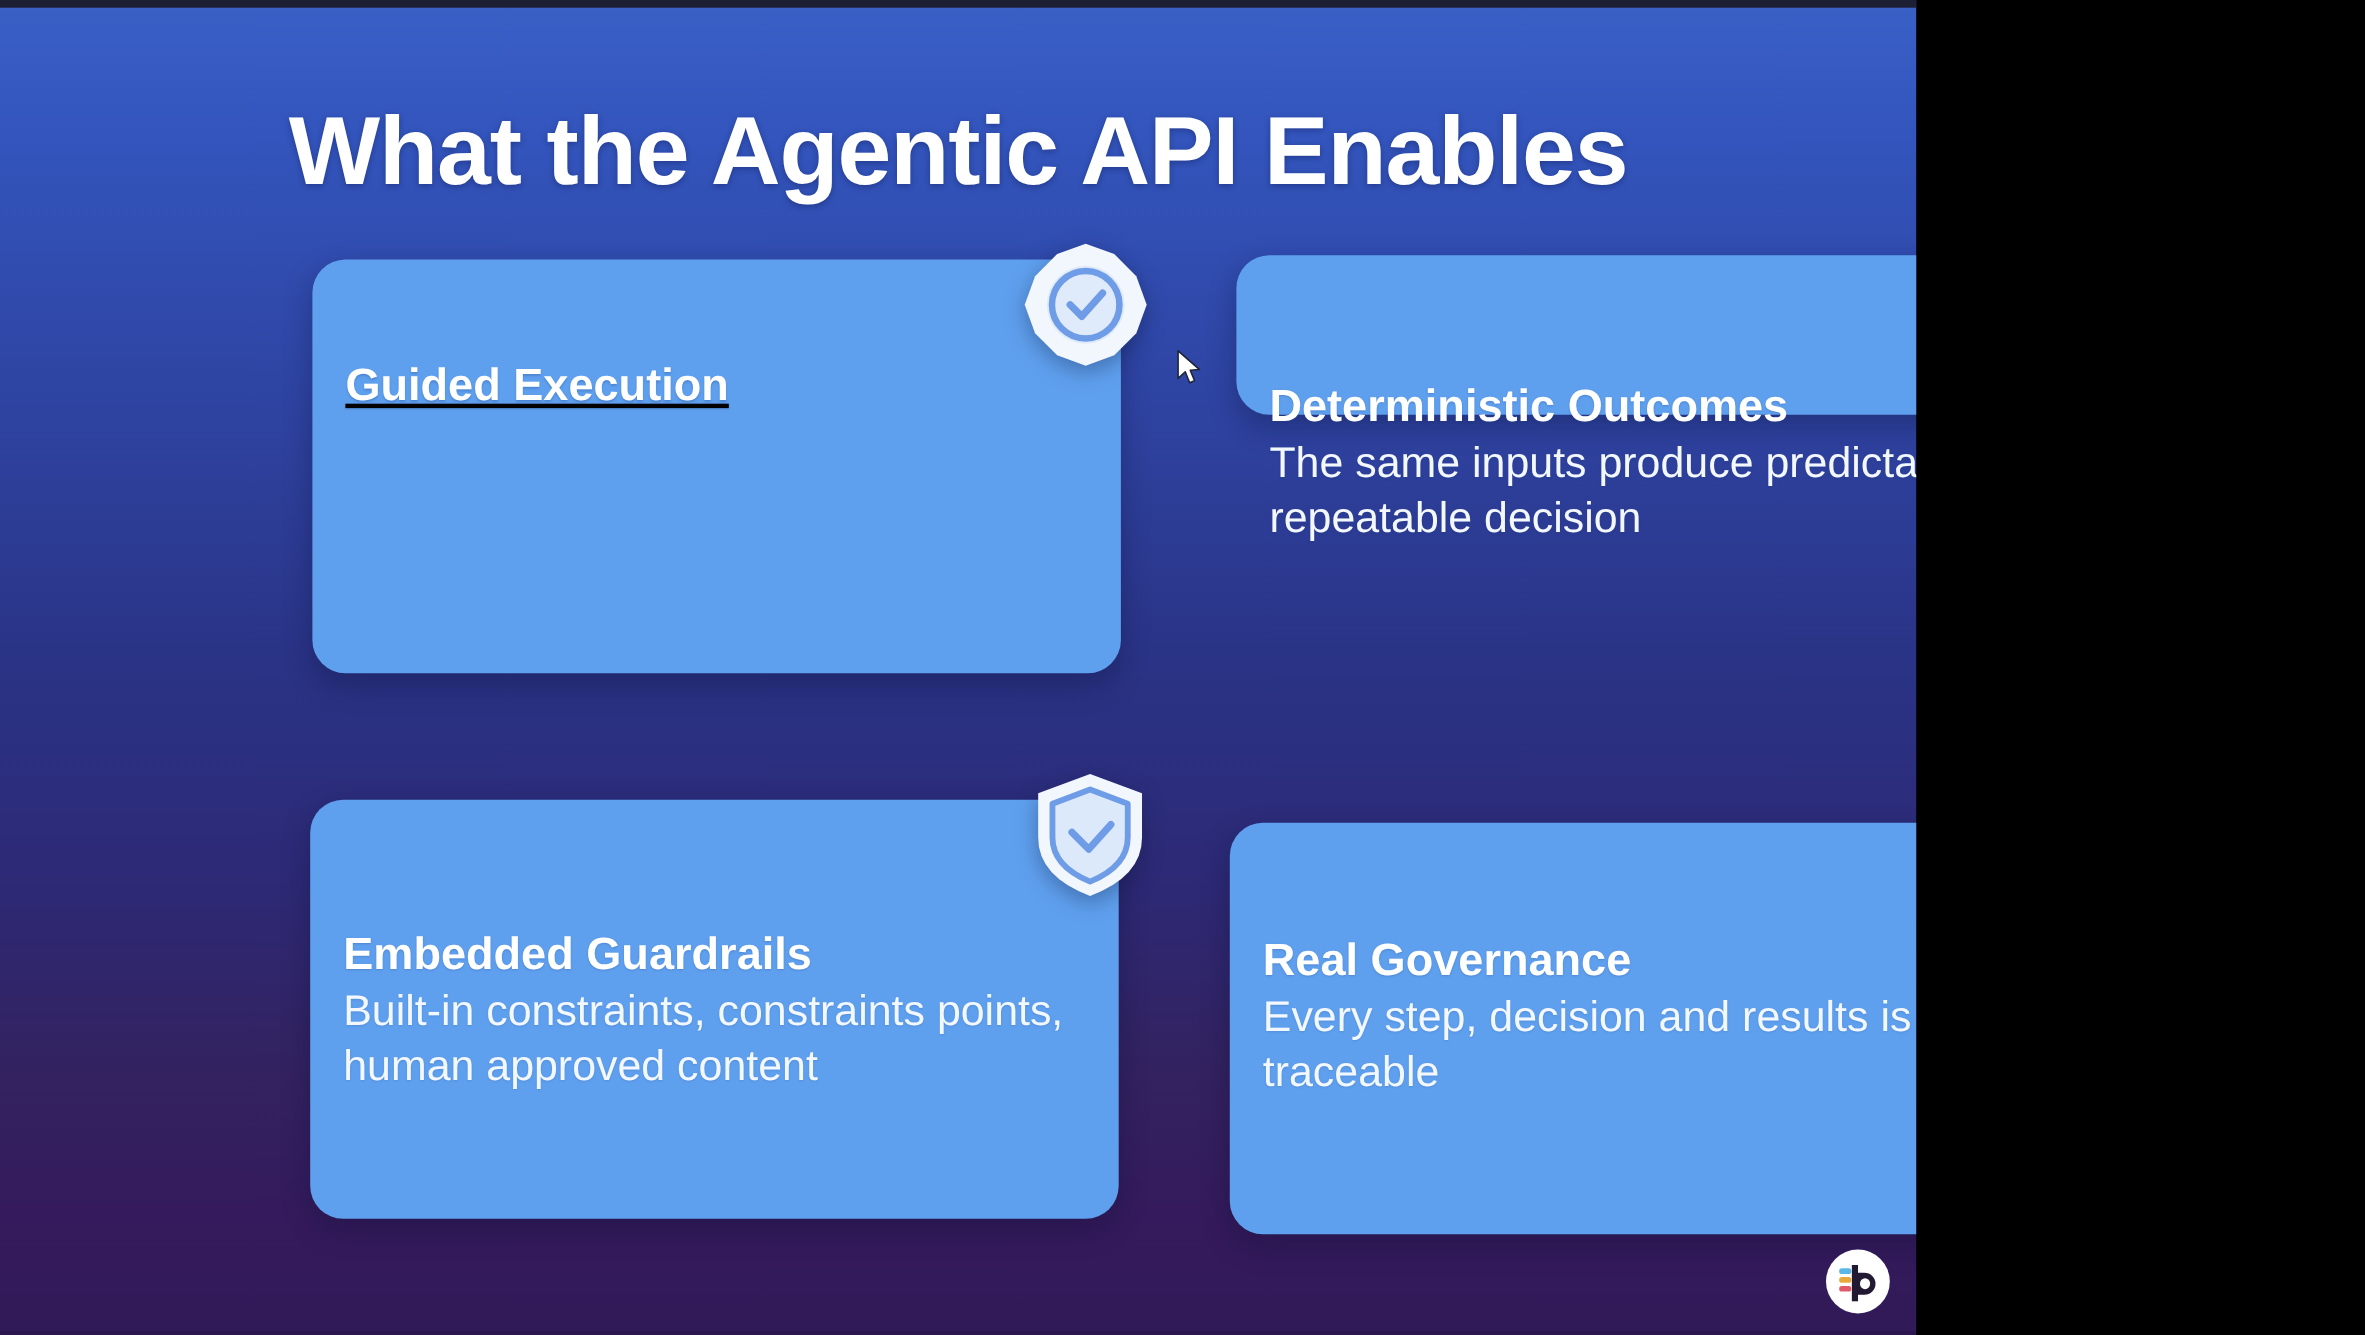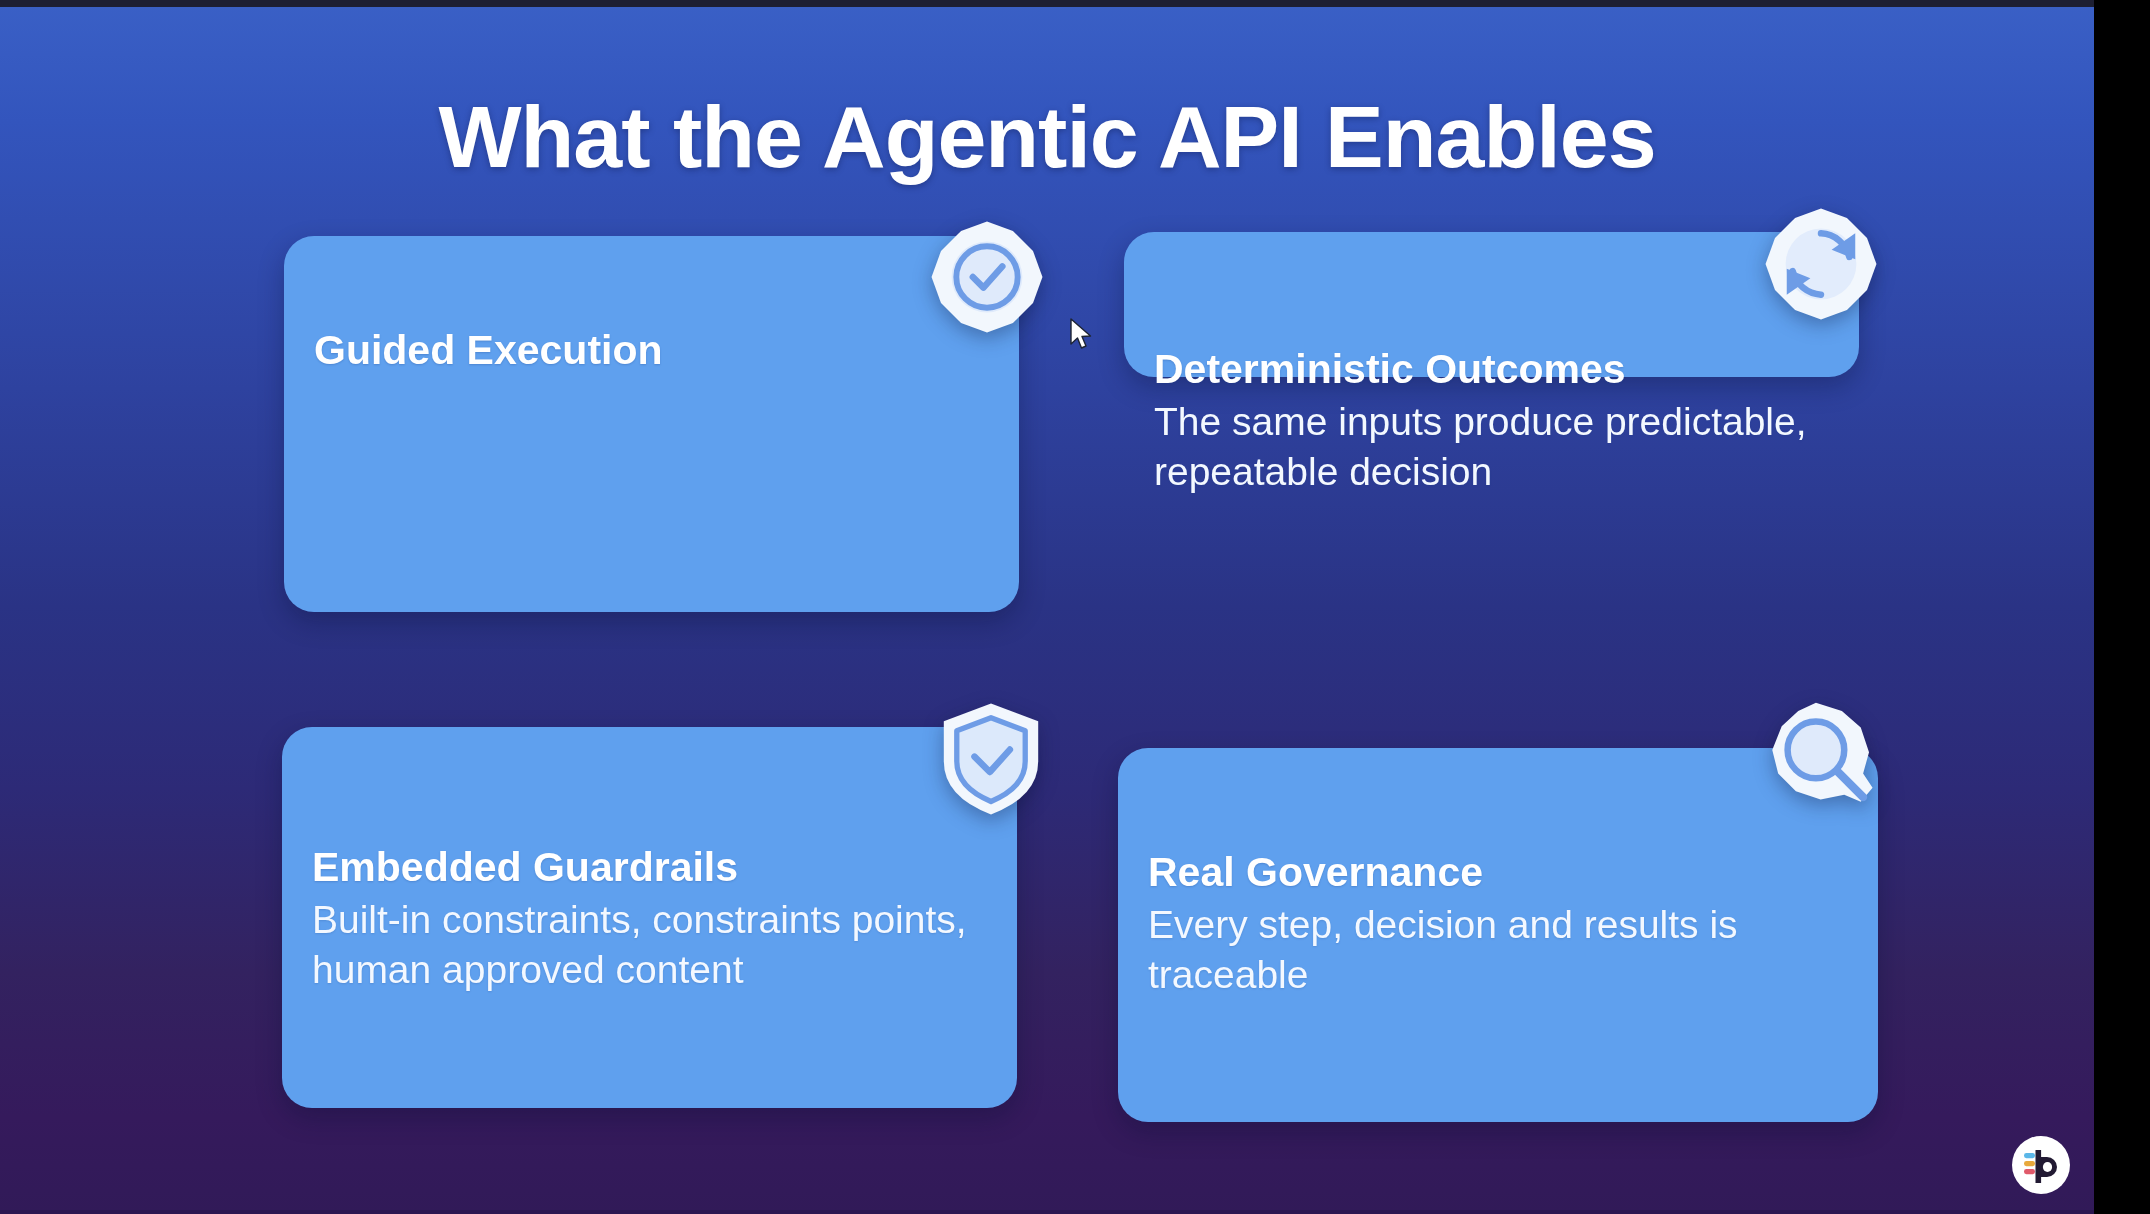--- a/index.html
+++ b/index.html
@@ -2,21 +2,21 @@
 <html><head>
 <meta charset="utf-8">
 <style>
   html, body {
     margin: 0;
     padding: 0;
     background: #000;
   }
   .slide {
     position: relative;
-    width: 2094px;
+    width: 1742px;
     height: 1214px;
     overflow: hidden;
     font-family: "Liberation Sans", sans-serif;
     background: linear-gradient(
       to bottom,
       #3a60c6 0%,
       #3355bd 10%,
       #2e429f 32%,
       #2a3385 50%,
       #2d2a77 65%,
@@ -69,21 +69,21 @@
   .card-4 { left: 1118px; top: 748px; width: 740px; height: 374px; padding-left: 20px; }
 
   
   .card-1 { left: 284px;  top: 236px; width: 735px; height: 376px; }
 
   .card-body {
     position: absolute;
     left: 30px;
     right: 26px;
   }
-  .card-1 .card-body { top: 90px; }
+  .card-1 .card-body { top: 90px; text-decoration: underline; }
   .card-2 .card-body { top: 113px; }
   .card-3 .card-body { top: 100px; margin-top: 16px; }
   .card-4 .card-body { top: 100px; }
 
   .card-title {
     color: #ffffff;
     font-size: 41px;
     font-weight: bold;
     letter-spacing: 0px;
     margin: 0 0 4px 0;

